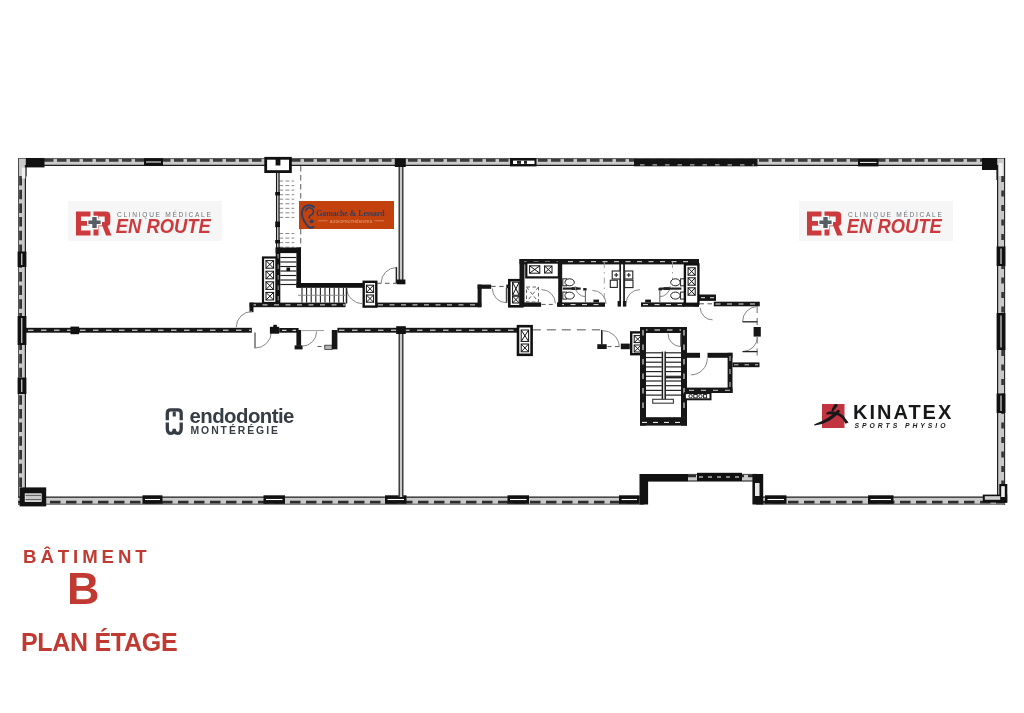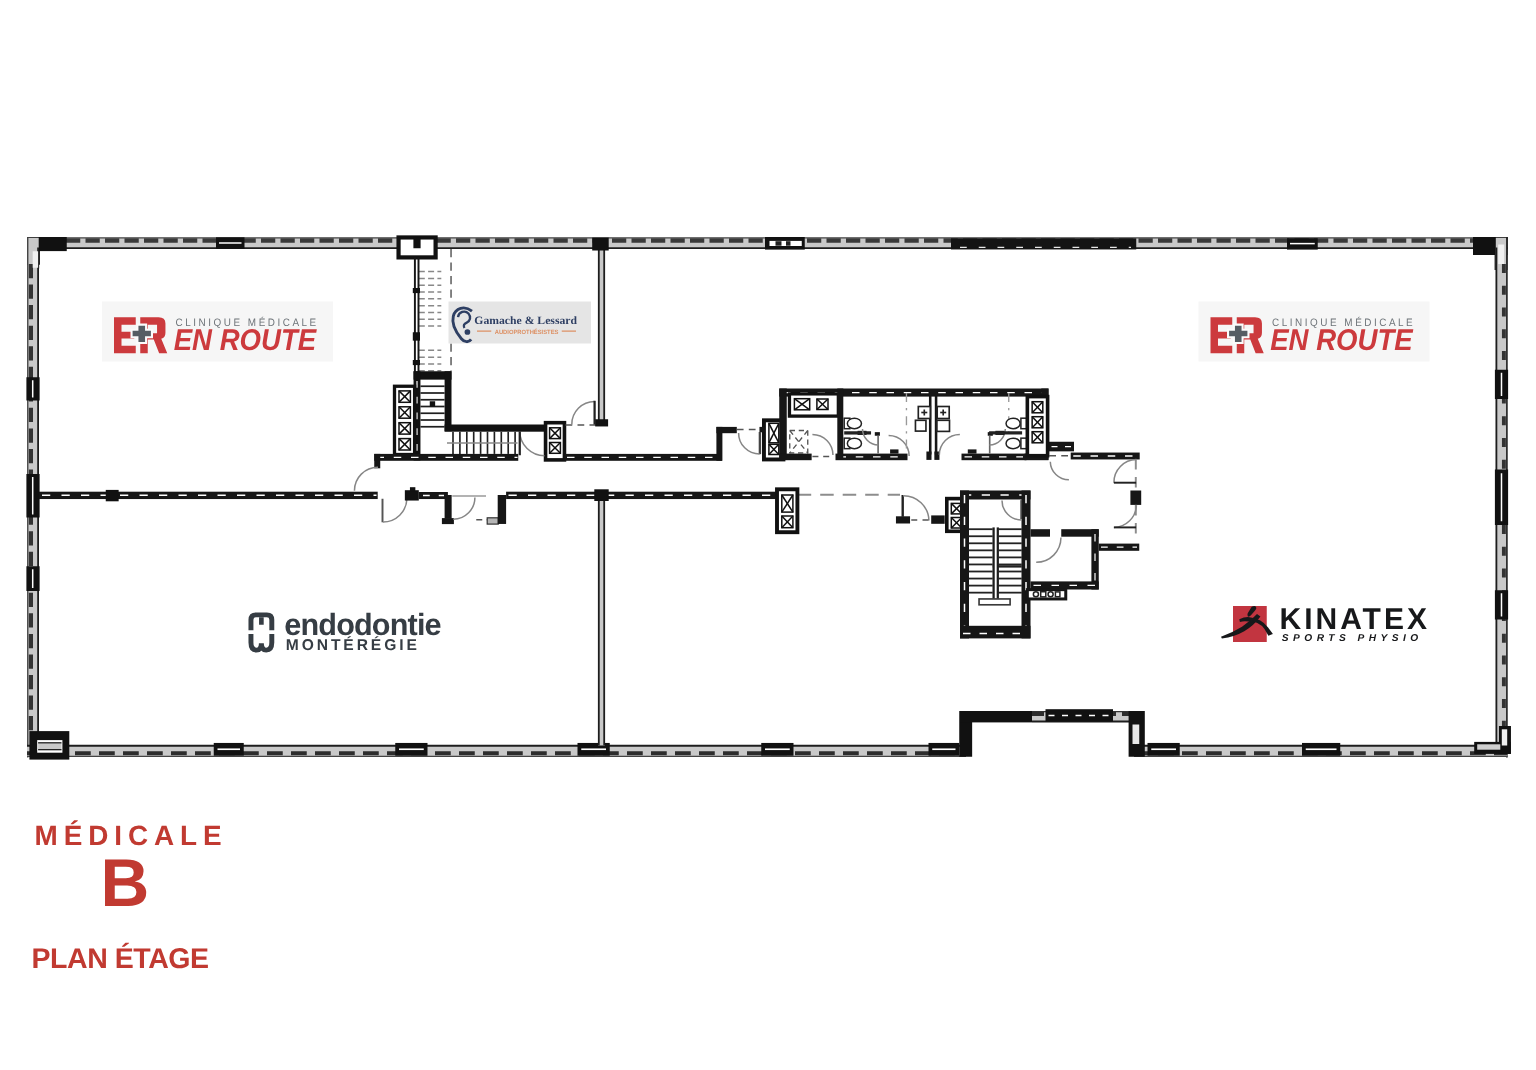--- a/index.html
+++ b/index.html
@@ -696,21 +696,21 @@
 <g fill="#cc3a3d">
 <path d="M8 10.5 h14.5 v5 H13 v4.6 h8.5 v4.6 H13 v4.8 h9.5 v5 H8 z"></path>
 <path d="M25.5 10.5 h12.2 q4.6 0 4.6 4.2 v6.2 q0 3.4-2.8 4l4 9.6 h-5.4 l-3.6-9.2 h-4 v9.2 h-5 z M30.5 15.5 v5.6 h6.2 v-5.6 z"></path>
 </g>
 <path d="M23.6 15.4 h5.8 v3.4 h3.9 v5 h-3.9 v3.9 h-5.8 v-3.9 h-3.9 v-5 h3.9 z" fill="#565d63" stroke="#fbfbfb" stroke-width="1.4"></path>
 <text x="49" y="16.2" font-family="Liberation Sans,sans-serif" font-size="7.2" letter-spacing="1.85" textLength="95.5" lengthAdjust="spacingAndGlyphs" fill="#6d7378">CLINIQUE MÉDICALE</text>
 <text x="47.8" y="32.4" font-family="Liberation Sans,sans-serif" font-size="20" font-weight="bold" font-style="italic" textLength="95" lengthAdjust="spacingAndGlyphs" fill="#cc3a3d">EN ROUTE</text>
 </svg>
 </div>
 
-<div class="abs" style="left:299px;top:201px;width:95px;height:28px;background:#e5e5e5;">
+<div class="abs" style="left:299px;top:201px;width:95px;height:28px;background:#c2410c;">
 <svg width="95" height="28" viewBox="0 0 95 28">
 
 <g stroke="#2e3f63" fill="none" transform="translate(-0.6,-0.5) scale(1.12)">
 <path d="M14.5 6.2 C10 2.6 4.6 4.4 3.4 9.2 C2.2 14 4.8 18.6 8.2 22.6 C10 24.8 12.6 25 14 23" stroke-width="1.7"></path>
 <path d="M6.2 9.8 C6.6 6.6 10.4 5.4 12.4 7.6 C14.2 9.6 13.4 12.2 11.4 13 C9.8 13.6 9.2 14.8 10 16.2" stroke-width="1.4"></path>
 <circle cx="11.8" cy="18.6" r="1.7" fill="#2e3f63" stroke="none"></circle>
 </g>
 <text x="17.2" y="14.9" font-family="Liberation Serif,serif" font-size="7.5" font-weight="bold" textLength="68.5" lengthAdjust="spacingAndGlyphs" fill="#2e3f63">Gamache &amp; Lessard</text>
 <line x1="19" y1="19.8" x2="28.5" y2="19.8" stroke="#dd9064" stroke-width="0.8"></line>
 <text x="30.8" y="21.5" font-family="Liberation Sans,sans-serif" font-size="4.1" font-weight="bold" textLength="42.5" lengthAdjust="spacingAndGlyphs" fill="#dd9064">AUDIOPROTHÉSISTES</text>
@@ -740,15 +740,15 @@
 <path d="M22.5 6.5 Q24.5 5.4 25.4 6.6 Q26 7.6 24.6 9.2 L21.8 12.4 Q20.6 13.6 19.8 12.8 Q19 11.8 20.2 10.2 Z"></path>
 <path d="M2 26.5 Q10 23.5 16 19.8 Q22 15.8 26 11.4 L28.3 13 Q24 19 17.5 22.8 Q11 26.6 2.6 27.6 Z"></path>
 <path d="M14.2 14.8 Q18.5 12.8 22 13.6 L24.8 14.3 L23.6 17.2 L20.4 16.4 Q17.4 15.9 14.6 16.6 Z"></path>
 <path d="M24.5 14.2 L28.2 15.6 Q31.2 17.2 33.4 20.4 L36.6 24.6 L33.6 25.8 L31 21.4 Q29.2 18.8 26.2 17.4 L23 16.2 Z"></path>
 </g>
 <text x="41" y="21" font-family="Liberation Sans,sans-serif" font-size="20" font-weight="bold" letter-spacing="2" fill="#17181a">KINATEX</text>
 <text x="42.5" y="29.6" font-family="Liberation Sans,sans-serif" font-size="6.6" font-weight="bold" font-style="italic" letter-spacing="2.9" textLength="94" lengthAdjust="spacingAndGlyphs" fill="#17181a">SPORTS PHYSIO</text>
 </svg>
 </div>
 
-<div class="abs" style="left:23px;top:547.5px;color:#c13a31;font-size:18.6px;font-weight:bold;letter-spacing:3.95px;line-height:1;">MÉDICALE</div>
+<div class="abs" style="left:23px;top:547.5px;color:#c13a31;font-size:18.6px;font-weight:bold;letter-spacing:3.95px;line-height:1;">BÂTIMENT</div>
 <div class="abs" style="left:67px;top:566px;color:#c13a31;font-size:45px;font-weight:bold;line-height:1;">B</div>
-<div class="abs" style="left:21px;top:630px;color:#c13a31;font-size:19px;font-weight:bold;letter-spacing:-0.3px;line-height:1;">PLAN ÉTAGE</div>
+<div class="abs" style="left:21px;top:630px;color:#c13a31;font-size:25px;font-weight:bold;letter-spacing:-0.3px;line-height:1;">PLAN ÉTAGE</div>
 
 </body></html>

